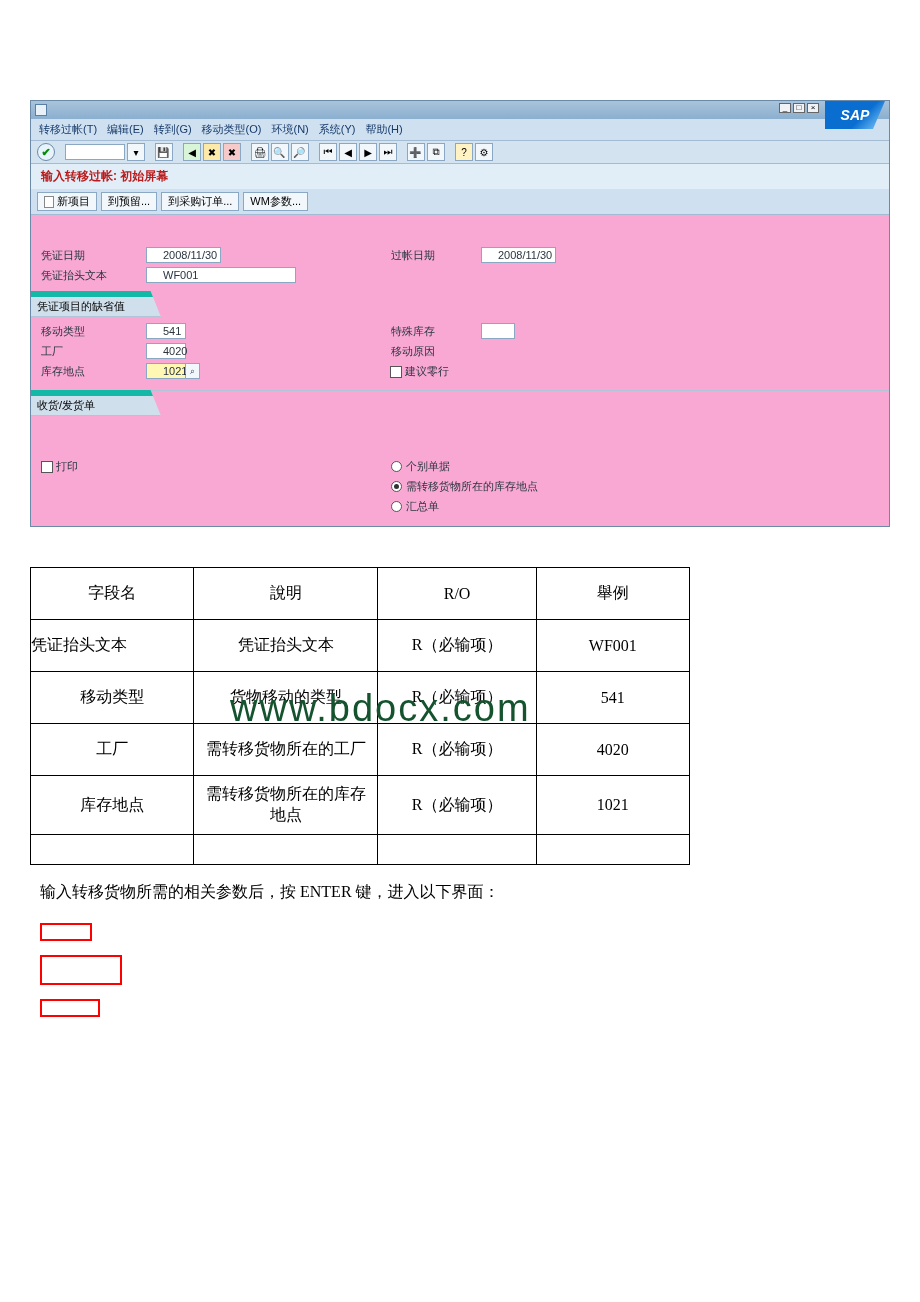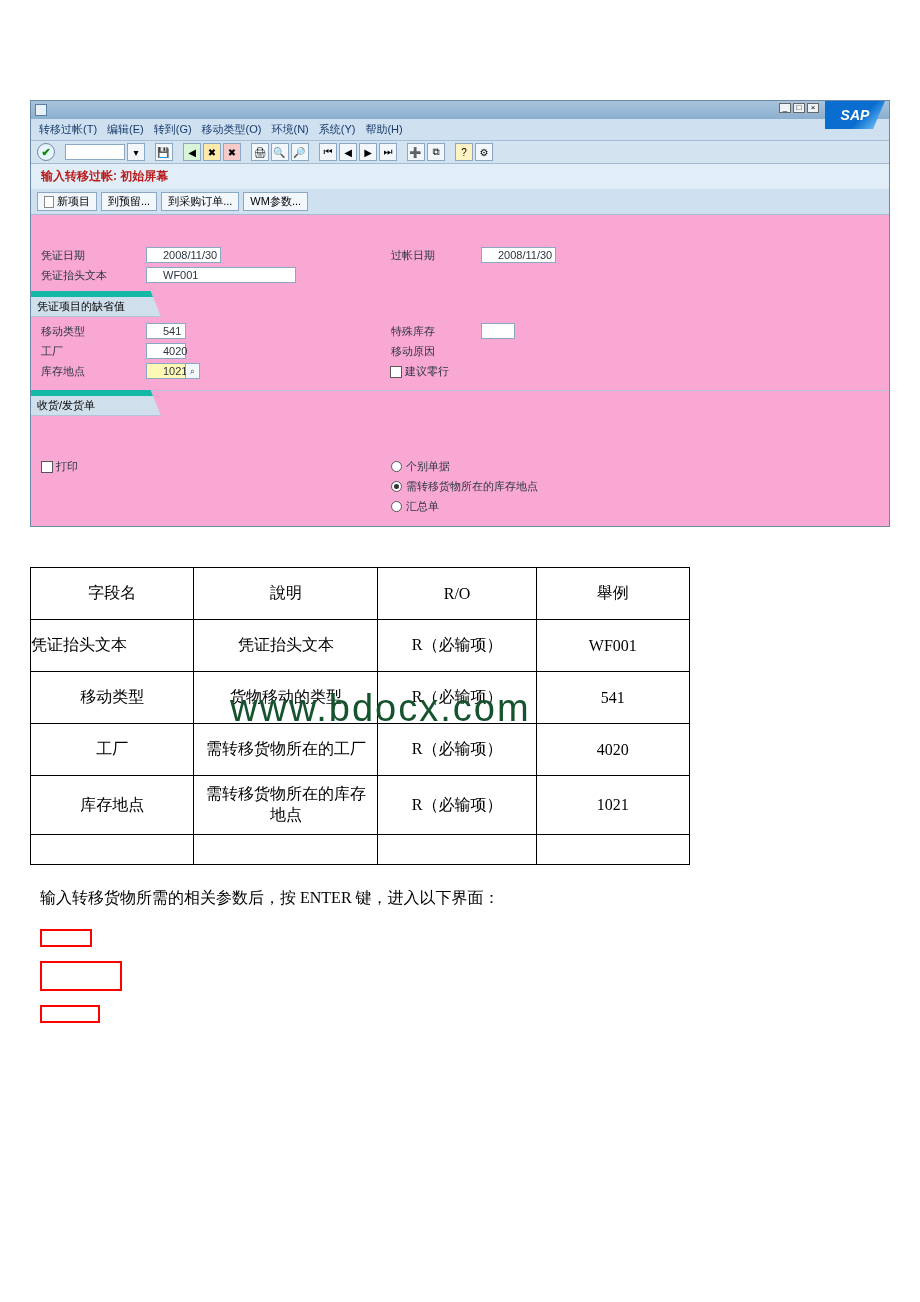--- a/index.html
+++ b/index.html
@@ -212,21 +212,21 @@
   .section-divider {
     height: 10px;
     border-bottom: 1px solid #b2c5d8;
     margin: 0 -10px 6px -10px;
   }
 
   
   .desc-table {
     border-collapse: collapse;
     width: 660px;
-    margin: 0 0 23px 0;
+    margin: 0 0 17px 0;
     font-family: "SimSun", "Microsoft YaHei", serif;
   }
   .desc-table td, .desc-table th {
     border: 1px solid #000;
     padding: 8px 10px;
     font-size: 16px;
     vertical-align: middle;
     height: 52px;
   }
   .desc-table th {

